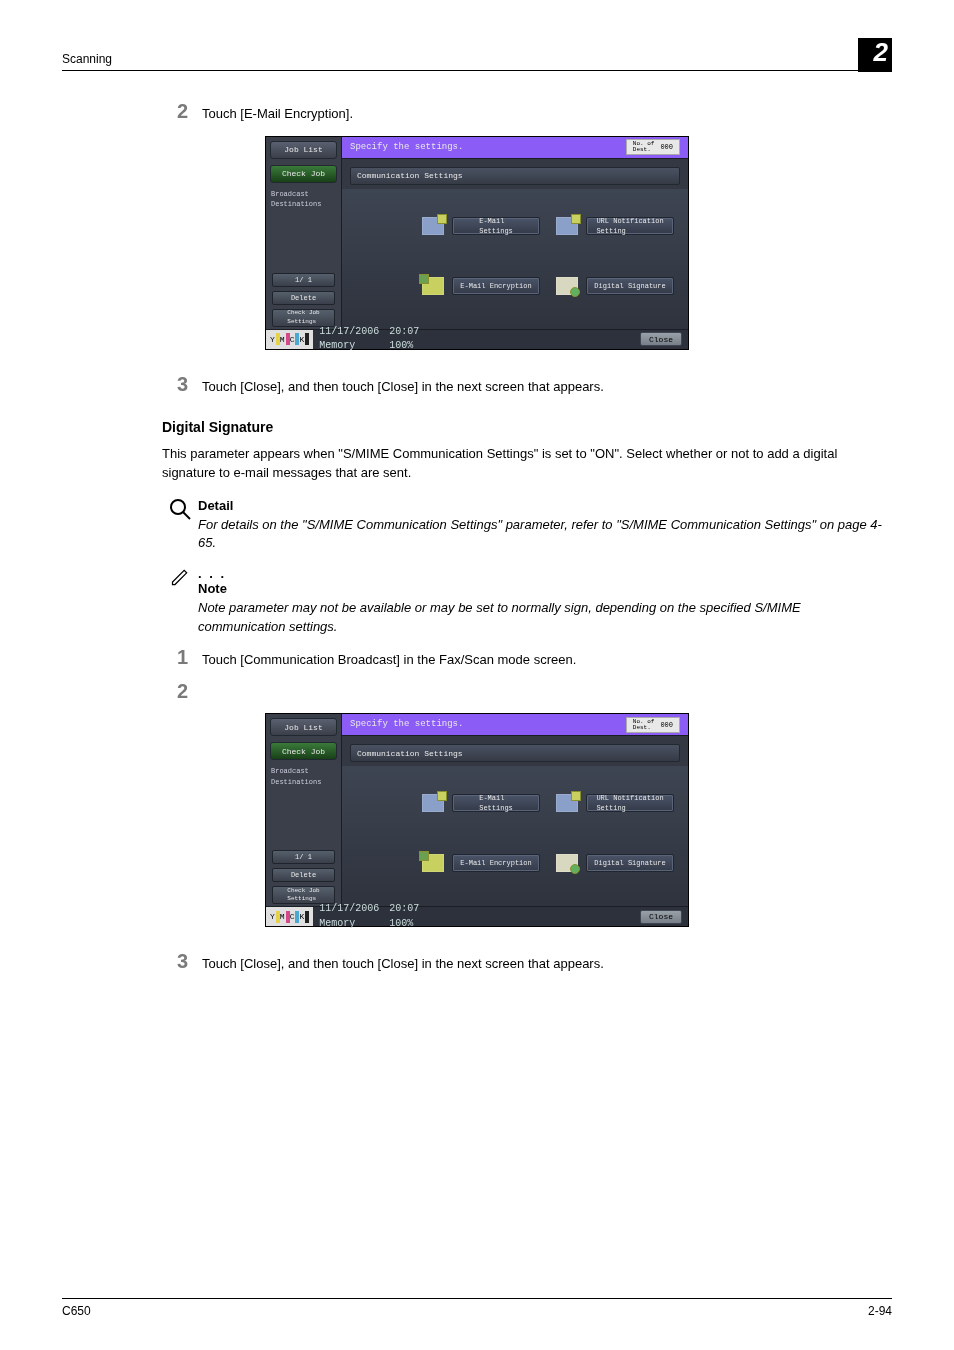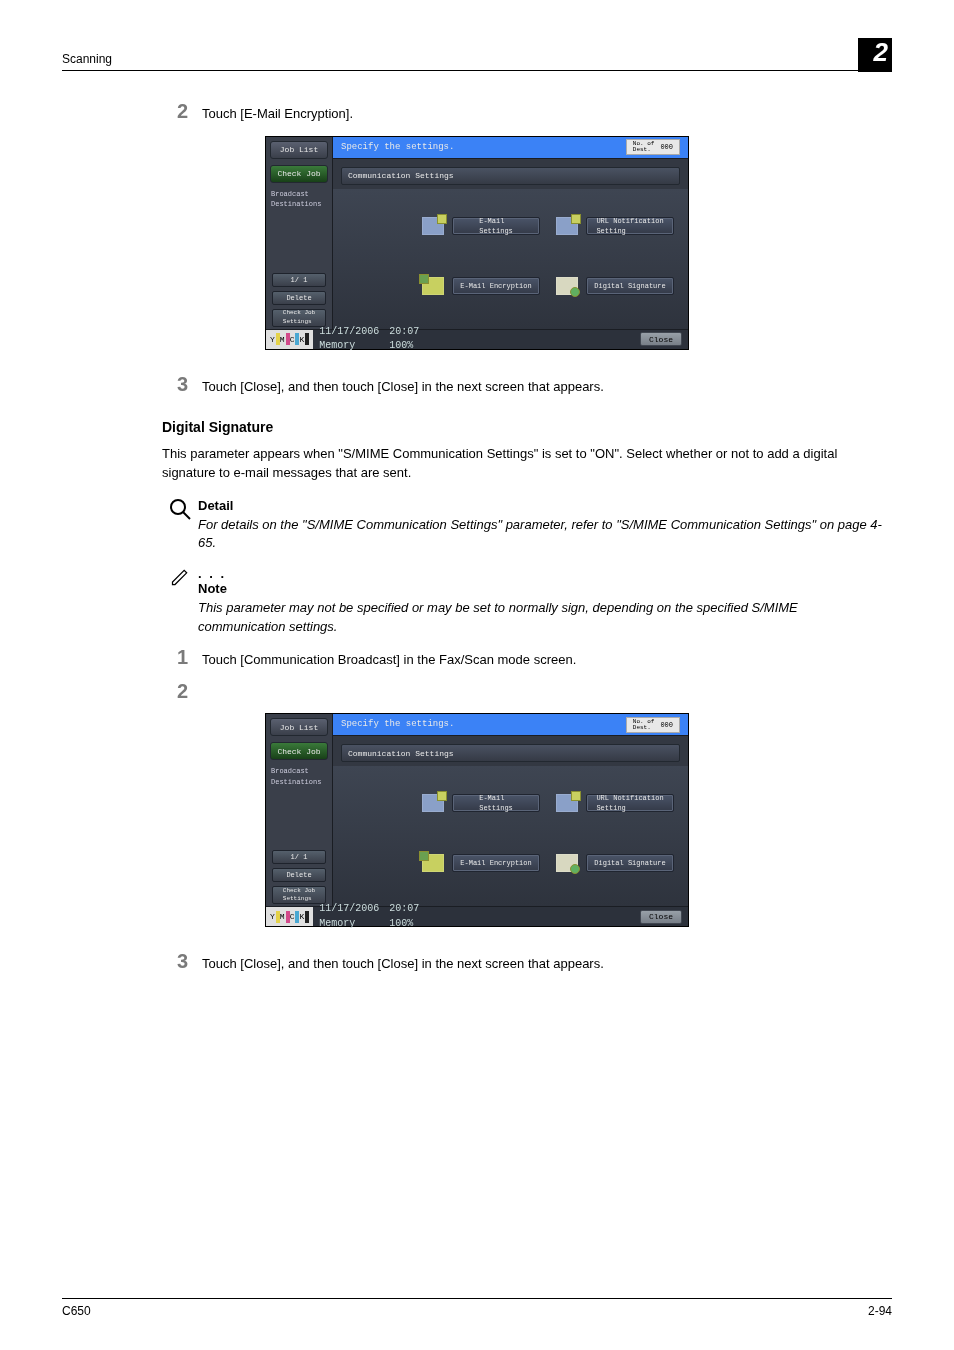--- a/index.html
+++ b/index.html
@@ -67,21 +67,21 @@
     background: #333842;
     color: #e8e8e8;
     font-family: "Courier New", monospace;
     font-size: 9px;
     border: 1px solid #000;
   }
   .shot-top {
     display:flex;
   }
   .shot-side {
-    width: 67px;
+    width: 76px;
     background: #3a3f4a;
     display:flex; flex-direction:column;
     border-right: 1px solid #1a1d23;
   }
   .shot-tab {
     height: 18px;
     background: linear-gradient(#5a6070,#3a3f4a);
     border: 1px solid #222830;
     border-radius: 3px;
     margin: 4px 4px 2px 4px;
@@ -94,21 +94,21 @@
   .shot-small-btn {
     height: 14px; margin: 2px 6px;
     background: linear-gradient(#55606c,#3a3f4a);
     border:1px solid #1e232c; border-radius:2px;
     display:flex; align-items:center; justify-content:center;
     font-size:7px;
   }
   .shot-main { flex:1; display:flex; flex-direction:column; }
   .shot-header {
     height: 22px;
-    background: #3b82f6;
+    background: #8b5cf6;
     display:flex; align-items:center; justify-content:space-between;
     padding: 0 8px;
     font-size: 9px;
     border-bottom:1px solid #1a1d23;
   }
   .shot-badge {
     background:#e8e8e8; color:#000;
     font-size:7px; padding:1px 6px;
     border:1px solid #aaa;
     display:flex; gap:6px; align-items:center;
@@ -313,21 +313,21 @@
 
     <div class="icon-col-block">
       <div class="icon-col" style="position:relative;">
         <svg viewBox="0 0 24 24" style="width:20px;height:20px;">
             <path d="M3 21 L6 21 L20 7 L17 4 L3 18 Z" fill="none" stroke="#000" stroke-width="1.5"></path>
           </svg>
       </div>
       <div class="note-body">
         <div style="margin-top:-6px;"><span class="dots">. . .</span></div>
         <div class="note-head">Note</div>
-        <div class="note-text">This parameter may not be specified or may be set to normally sign, depending on the specified S/MIME communication settings.</div>
+        <div class="note-text">Note parameter may not be available or may be set to normally sign, depending on the specified S/MIME communication settings.</div>
       </div>
     </div>
 
     <div class="step-row">
       <div class="step-num">1</div>
       <div class="step-txt">Touch [Communication Broadcast] in the Fax/Scan mode screen.</div>
     </div>
     <div class="step-row">
       <div class="step-num">2</div>
     </div>

